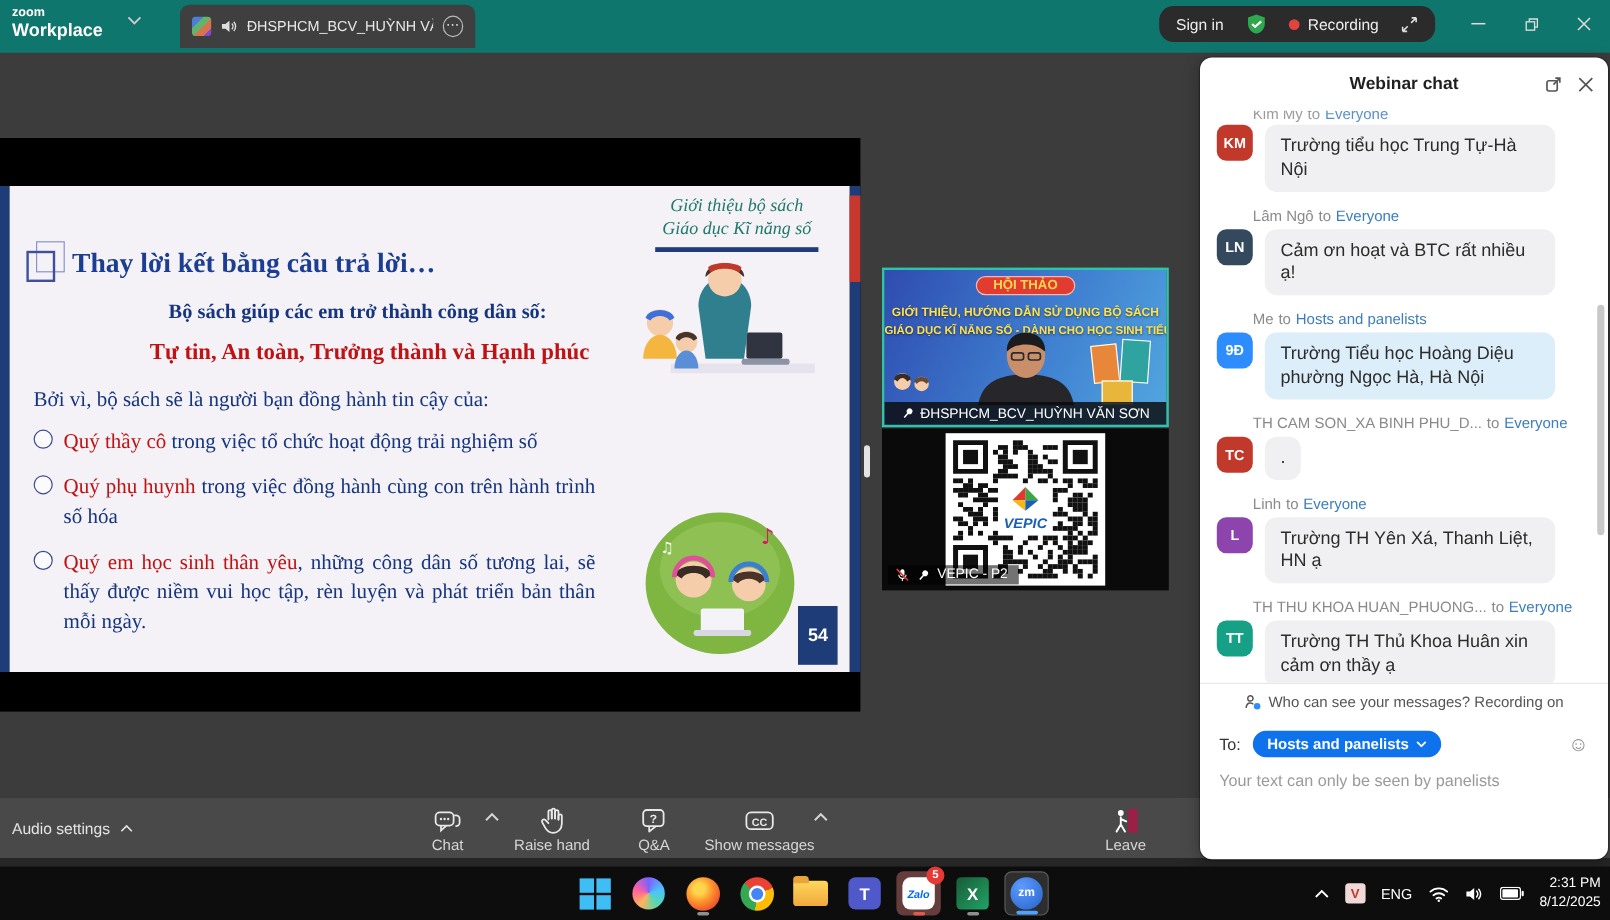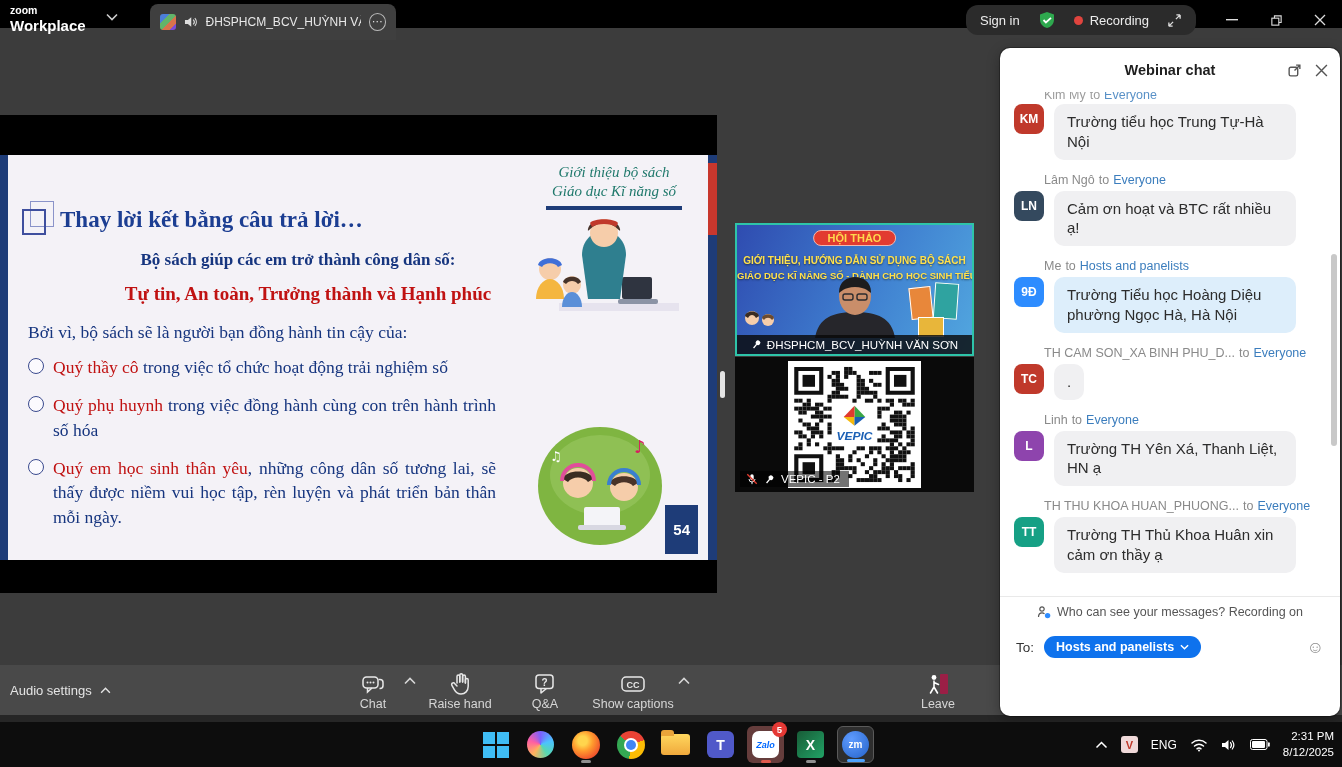--- a/index.html
+++ b/index.html
@@ -2,21 +2,21 @@
 <html><head>
 <meta charset="utf-8">
 <style>
   *{box-sizing:border-box}
   html,body{margin:0;padding:0}
   body{width:1342px;height:767px;position:relative;overflow:hidden;background:#3c3c3c;
        font-family:"Liberation Sans",sans-serif}
   svg{display:block}
 
   
-  .titlebar{position:absolute;left:0;top:0;width:100%;height:28px;background:#000000;z-index:40}
+  .titlebar{position:absolute;left:0;top:0;width:100%;height:44px;background:#0f766e;z-index:40}
   .logo{position:absolute;left:10px;top:5px;color:#fff;line-height:1}
   .logo .l1{font-size:10.5px;font-weight:600}
   .logo .l2{font-size:15px;font-weight:700;margin-top:2px}
   .logo-chev{position:absolute;left:106px;top:13px}
   .tab{position:absolute;left:150px;top:4px;width:246px;height:36px;background:#3f3f3f;
        border-radius:8px 8px 0 0;display:flex;align-items:center;gap:8px;padding:0 10px;color:#e8e8e8}
   .tab-appicon{width:16px;height:16px;border-radius:3px;flex:0 0 16px;
        background:linear-gradient(135deg,#4c7fd8 0 30%,#62b46a 30% 55%,#d8734c 55% 80%,#7a4cd8 80%)}
   .tab-title{font-size:12px;white-space:nowrap;overflow:hidden;max-width:155px}
   .tab-more{margin-left:auto;width:18px;height:18px;border:1.5px solid #b9b9b9;border-radius:50%;
@@ -711,20 +711,21 @@
     <div class="to-row">
       <span class="to-label">To:</span>
       <span class="to-pill">
         <span>Hosts and panelists</span>
         <svg width="9" height="6" viewBox="0 0 10 6">
             <path d="M1 1l4 4 4-4" stroke="#fff" stroke-width="1.6" fill="none"></path>
           </svg>
       </span>
       <span class="emoji">☺</span>
     </div>
+    <div class="compose-ph">Your text can only be seen by panelists</div>
   </div>
   <div class="chat-space"></div>
 </div>
 
 <div class="toolbar">
   <div class="audio">
     <span>Audio settings</span>
     <svg width="11" height="7" viewBox="0 0 12 8">
         <path d="M1 6.5l5-5 5 5" stroke="#e4e4e4" stroke-width="1.6" fill="none"></path>
       </svg>
@@ -772,21 +773,21 @@
     <div>Q&amp;A</div>
   </div>
 
   <div class="tbtn" style="left:587px;width:92px">
     <div class="ticon">
       <svg width="28" height="26" viewBox="0 0 28 26">
         <rect x="3" y="6" width="22" height="14" rx="4" fill="none" stroke="#e8e8e8" stroke-width="1.5"></rect>
         <text id="cc-glyph" x="14" y="17" text-anchor="middle" font-size="9" font-weight="bold" fill="#e8e8e8" font-family="Liberation Sans,sans-serif">CC</text>
       </svg>
     </div>
-    <div>Show captions</div>
+    <div>Show messages</div>
   </div>
   <svg class="tb-chev" style="left:678px" width="12" height="8" viewBox="0 0 12 8">
       <path d="M1 6.5l5-5 5 5" stroke="#d6d6d6" stroke-width="1.6" fill="none"></path>
     </svg>
 
   <div class="tbtn" style="left:896px">
     <div class="ticon">
       <svg width="26" height="26" viewBox="0 0 26 26">
         <rect x="15" y="3" width="8" height="20" rx="1" fill="#9b1f46"></rect>
         <g fill="none" stroke="#fff" stroke-width="1.6" stroke-linecap="round">

